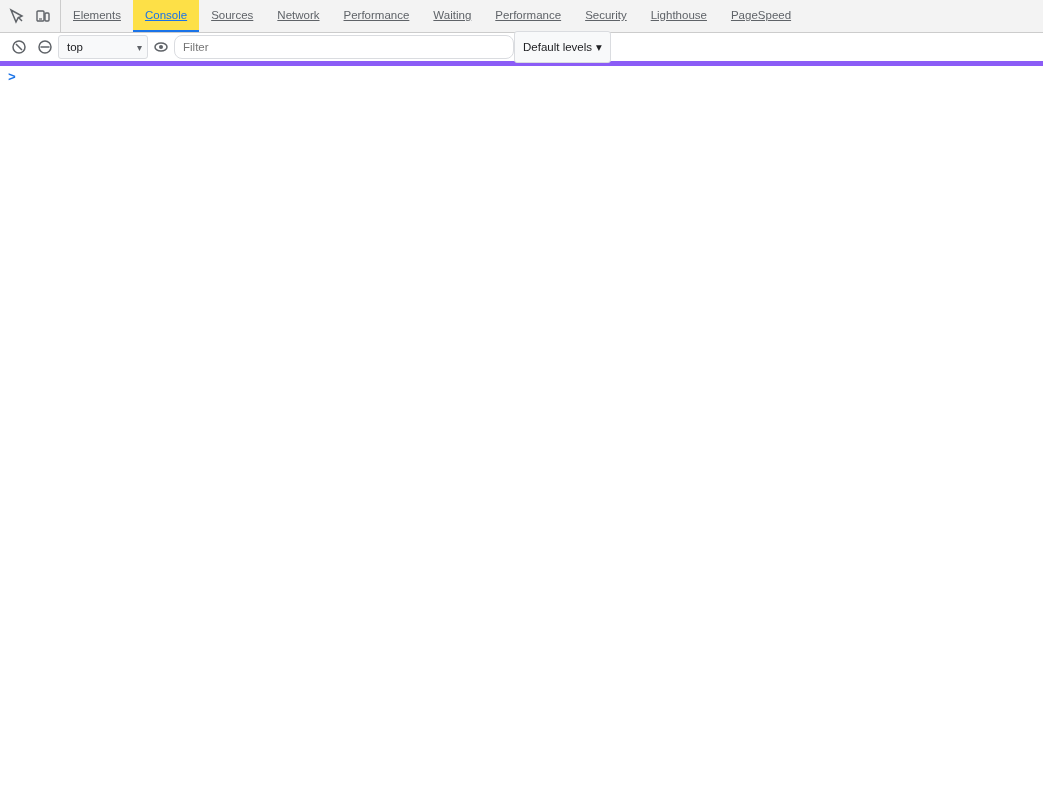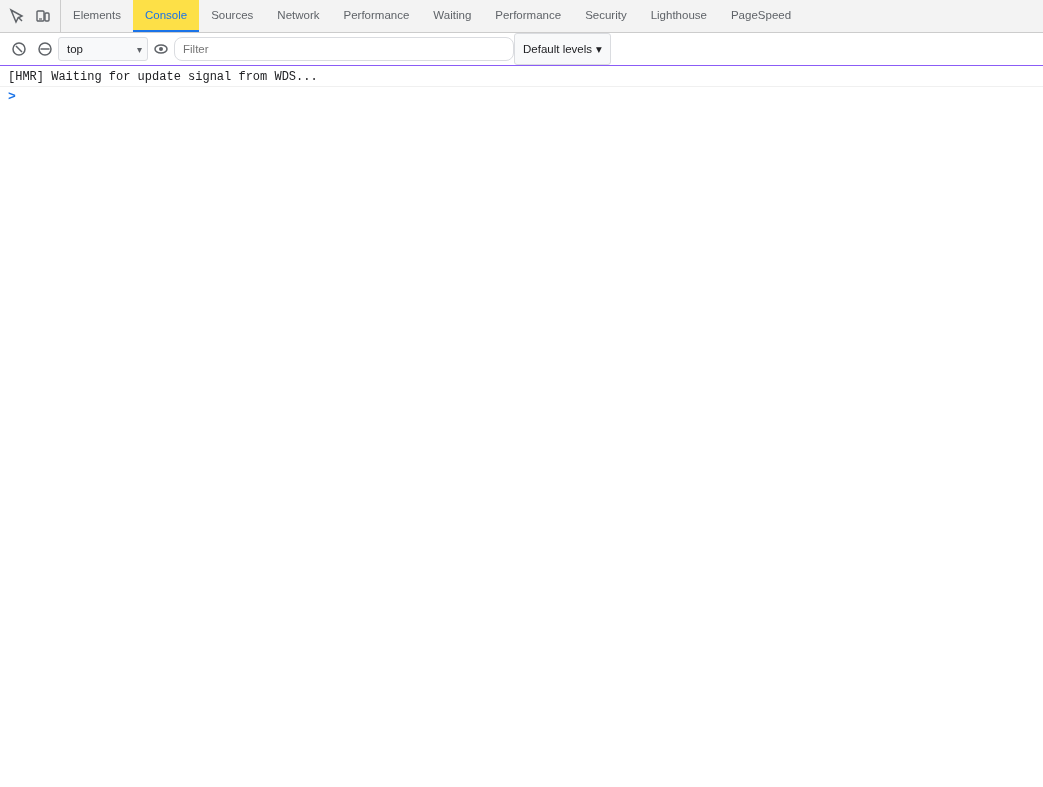--- a/index.html
+++ b/index.html
@@ -48,35 +48,36 @@
 
     .tab-item {
       display: flex;
       align-items: center;
       padding: 0 12px;
       font-size: 11.5px;
       color: #5f6368;
       cursor: pointer;
       border-bottom: 2px solid transparent;
       white-space: nowrap;
+      text-decoration: underline;
     }
 
     .tab-item.active {
       color: #1a73e8;
       border-bottom: 2px solid #1a73e8;
       background: #fde047;
     }
 
     
     .toolbar {
       display: flex;
       align-items: center;
       height: 33px;
       background: #ffffff;
-      border-bottom: 1px solid #8b5cf6;
+      border-bottom: 5px solid #8b5cf6;
       padding: 0 6px;
       gap: 0;
     }
 
     .toolbar-btn {
       width: 26px;
       height: 26px;
       display: flex;
       align-items: center;
       justify-content: center;
@@ -277,21 +278,18 @@
 
     <input class="filter-input" type="text" placeholder="Filter" style="">
 
     <button class="levels-btn">
       <span>Default levels</span>
       <span>▾</span>
     </button>
   </div>
 
   <div class="console-output">
-    <div class="console-log-line">
-      <span class="console-log-text">[HMR] Waiting for update signal from WDS...</span>
-    </div>
     <div class="console-prompt-line">
       <span class="console-prompt-chevron">&gt;</span>
     </div>
   </div>
 
 </div>
 
 </body></html>

